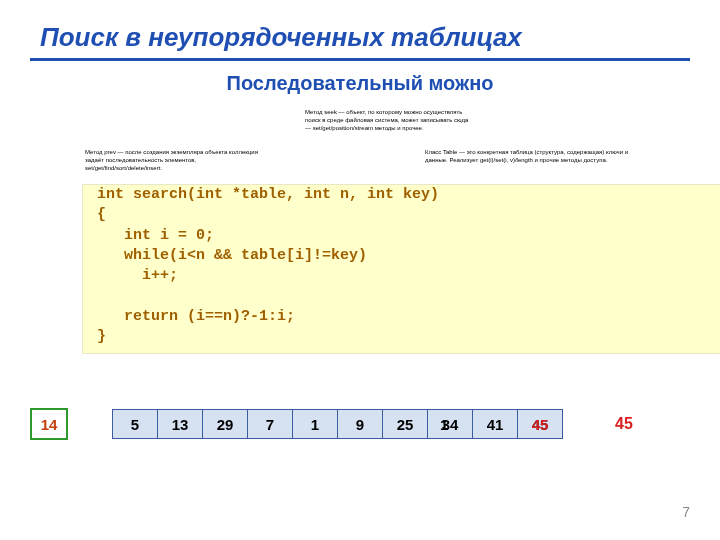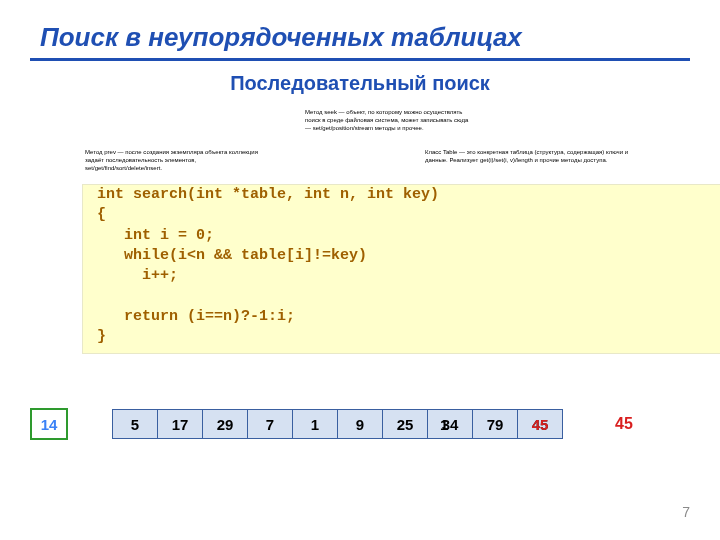--- a/index.html
+++ b/index.html
@@ -78,21 +78,21 @@
     position: absolute;
     left: 30px;
     top: 408px;
     display: flex;
     align-items: center;
   }
   .keybox {
     width: 34px;
     height: 28px;
     border: 2px solid #2e9a2e;
-    color: #3b82f6;
+    color: #c2410c;
     font-weight: bold;
     font-size: 15px;
     display: flex;
     align-items: center;
     justify-content: center;
     margin-right: 44px;
     background: #fff;
   }
   .array {
     display: flex;
@@ -137,47 +137,47 @@
   }
 </style>
 </head>
 <body>
 
 <div class="slide">
 
   <div class="title">Поиск в неупорядоченных таблицах</div>
   <div class="title-underline"></div>
 
-  <div class="subtitle">Последовательный поиск</div>
+  <div class="subtitle">Последовательный можно</div>
 
   <div class="smalltext smalltext-top">Метод seek — объект, по которому можно осуществлять поиск в среде файловая система, может записывать сюда — set/get/position/stream методы и прочее.</div>
   <div class="smalltext smalltext-left">Метод prev — после создания экземпляра объекта коллекция задаёт последовательность элементов, set/get/find/sort/delete/insert.</div>
   <div class="smalltext smalltext-right">Класс Table — это конкретная таблица (структура, содержащая) ключи и данные. Реализует get(i)/set(i, v)/length и прочие методы доступа.</div>
 
   <div class="codebox">int search(int *table, int n, int key)
 {
    int i = 0;
    while(i&lt;n &amp;&amp; table[i]!=key)
      i++;
 
    return (i==n)?-1:i;
 }</div>
 
   <div class="row">
     <div class="keybox">14</div>
     <div class="array" id="array">
         <div class="cell">5</div>
-        <div class="cell">17</div>
+        <div class="cell">13</div>
         <div class="cell">29</div>
         <div class="cell">7</div>
         <div class="cell">1</div>
         <div class="cell">9</div>
         <div class="cell">25</div>
         <div class="cell">34<span class="overlay" style="left: 12px;">1</span></div>
-        <div class="cell">79</div>
+        <div class="cell">41</div>
         <div class="cell">45<span class="overlay" style="color: rgb(217, 31, 31);">45</span></div>
       </div>
     <div class="resultbox">45</div>
   </div>
 
   <div class="pagenum">7</div>
 
 </div>
 
 </body></html>

